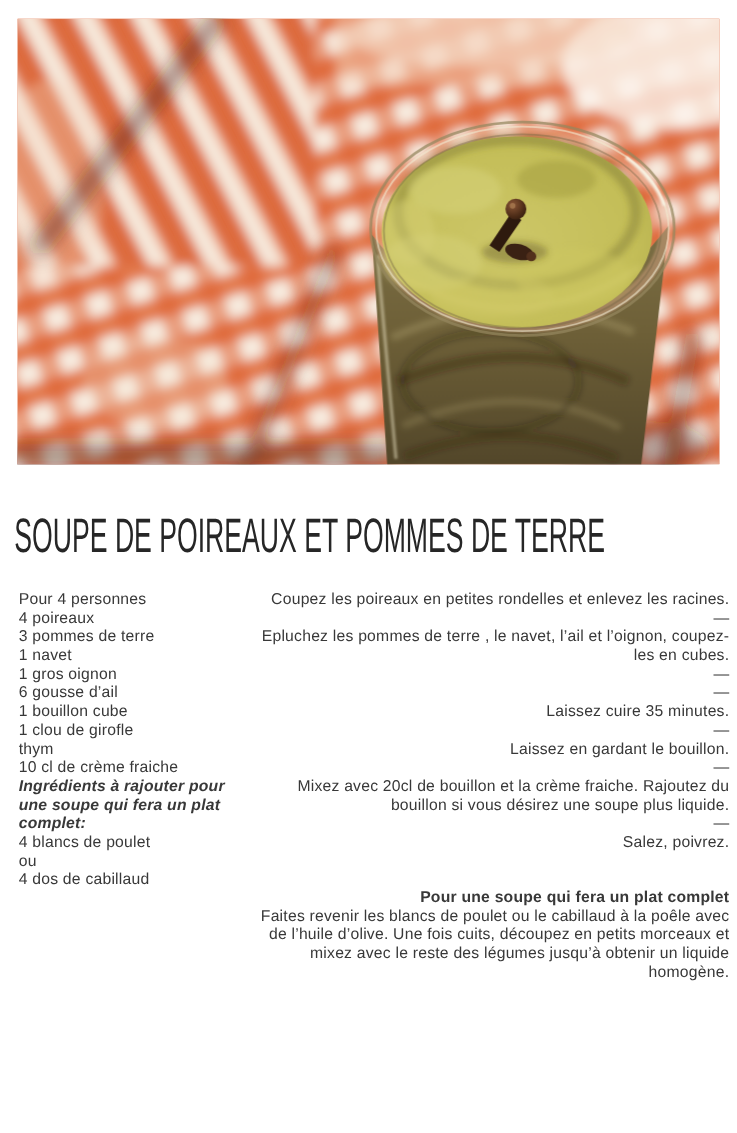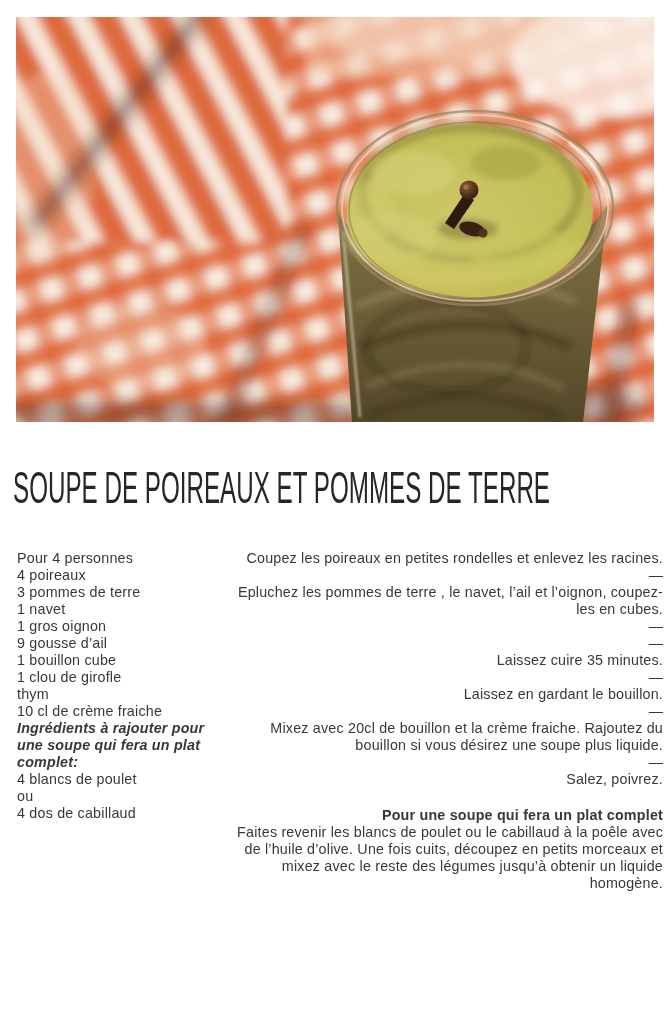--- a/index.html
+++ b/index.html
@@ -18,26 +18,26 @@
   .photo{
     position:absolute;left:16px;top:17px;width:638px;height:405px;
     overflow:hidden;background:#e0794e;
   }
   .page-title{
     position:absolute;left:13px;top:437px;
     font-size:44px;line-height:44px;font-weight:400;
     color:var(--title);white-space:nowrap;letter-spacing:0px;
     transform:scaleX(0.55);transform-origin:left top;
   }
-  .col{position:absolute;top:550px;font-size:14.3px;line-height:17px;letter-spacing:0.2px;}
+  .col{position:absolute;top:537px;font-size:14.3px;line-height:17px;letter-spacing:0.2px;}
   .col p{margin:0;}
   .col-left{left:17px;width:212px;}
   .col-right{left:233px;width:430px;text-align:right;}
   .extra-heading{font-weight:bold;margin-top:28px;width:195px;font-style:italic;}
-  .variant{margin-top:19px;}
+  .variant{margin-top:33px;}
   .bold{font-weight:bold;}
   .sep{letter-spacing:0;}
 </style>
 </head>
 <body>
 
 <div class="photo">
   <svg width="638" height="405" viewBox="0 0 638 405" aria-hidden="true">
     <defs>
       <filter id="b5" x="-15%" y="-15%" width="130%" height="130%">
@@ -142,21 +142,21 @@
 </div>
 
 <h1 class="page-title">SOUPE DE POIREAUX ET POMMES DE TERRE</h1>
 
 <div class="col col-left">
   <p>Pour 4 personnes</p>
   <p>4 poireaux</p>
   <p>3 pommes de terre</p>
   <p>1 navet</p>
   <p>1 gros oignon</p>
-  <p>9 gousse d’ail</p>
+  <p>6 gousse d’ail</p>
   <p>1 bouillon cube</p>
   <p>1 clou de girofle</p>
   <p>thym</p>
   <p>10 cl de crème fraiche</p>
 
   <p class="extra-heading">Ingrédients à rajouter pour une soupe qui fera un plat complet:</p>
   <p>4 blancs de poulet</p>
   <p>ou</p>
   <p>4 dos de cabillaud</p>
 </div>

